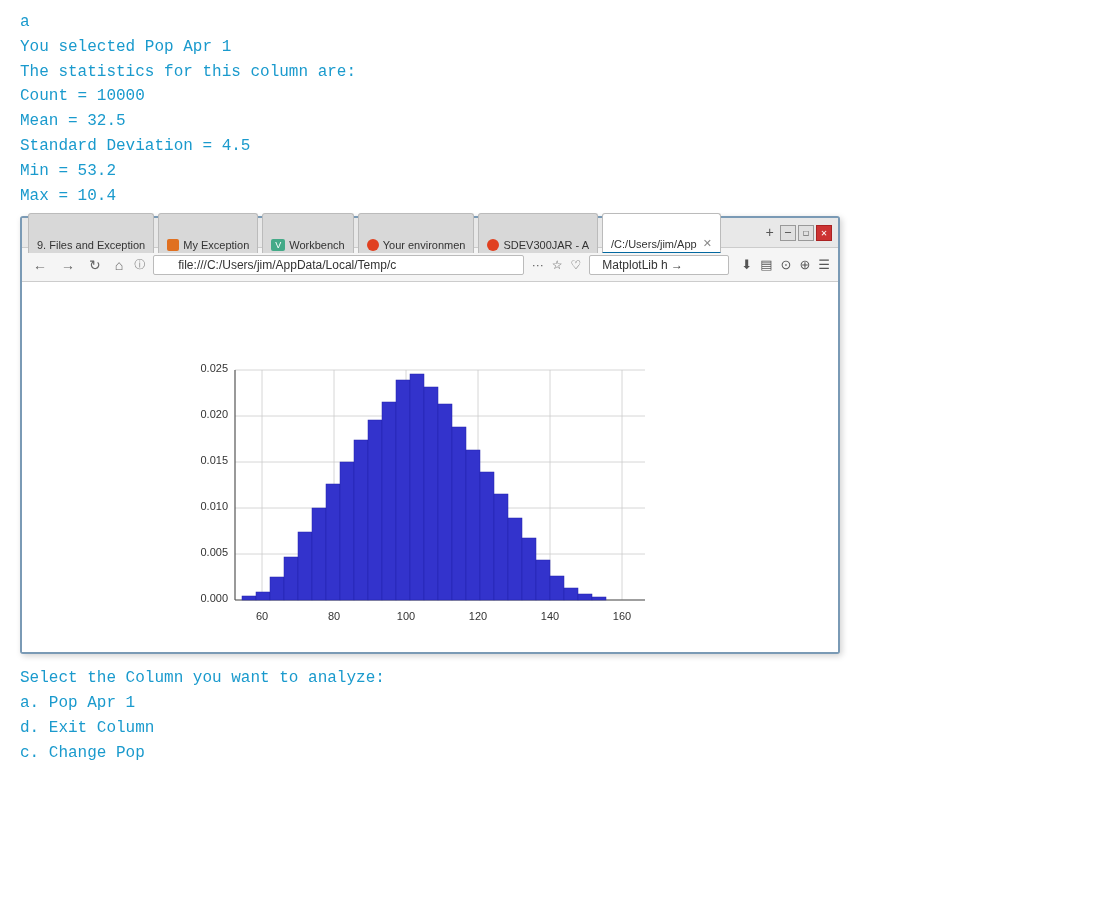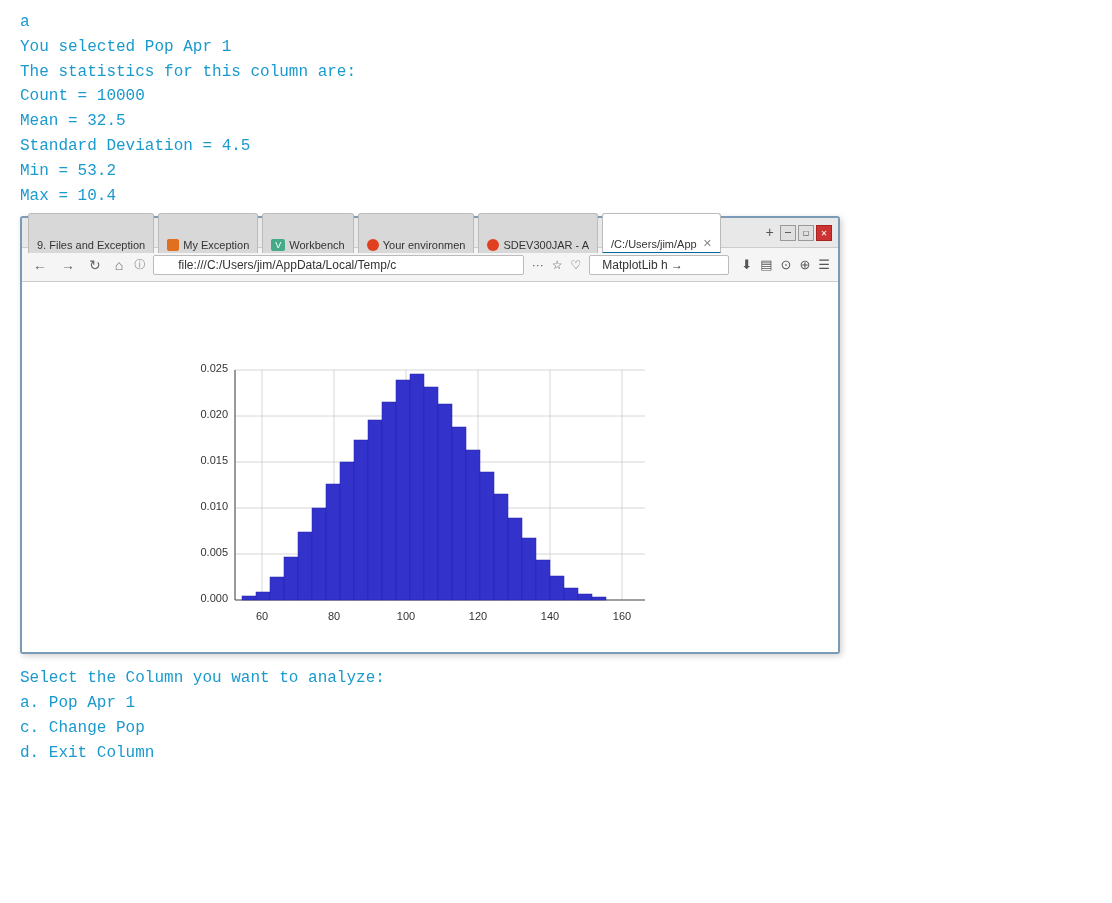--- a/index.html
+++ b/index.html
@@ -313,15 +313,15 @@
           <rect x="402" y="285" width="14" height="3"></rect>
         </g>
       </svg>
     </div>
   </div>
 </div>
 
 <div class="menu-section">
   <div class="terminal-line">Select the Column you want to analyze:</div>
   <div class="terminal-line">a. Pop Apr 1</div>
+  <div class="terminal-line">d. Exit Column</div>
   <div class="terminal-line">c. Change Pop</div>
-  <div class="terminal-line">d. Exit Column</div>
 </div>
 
 </body></html>

